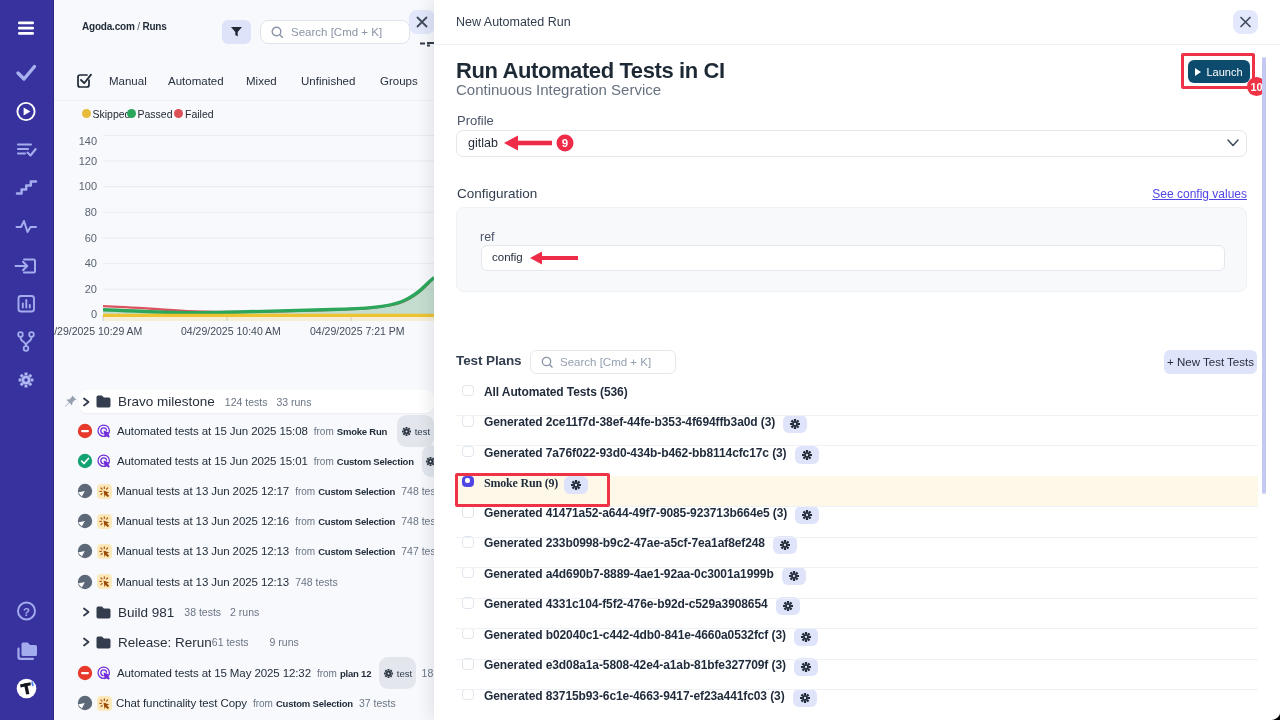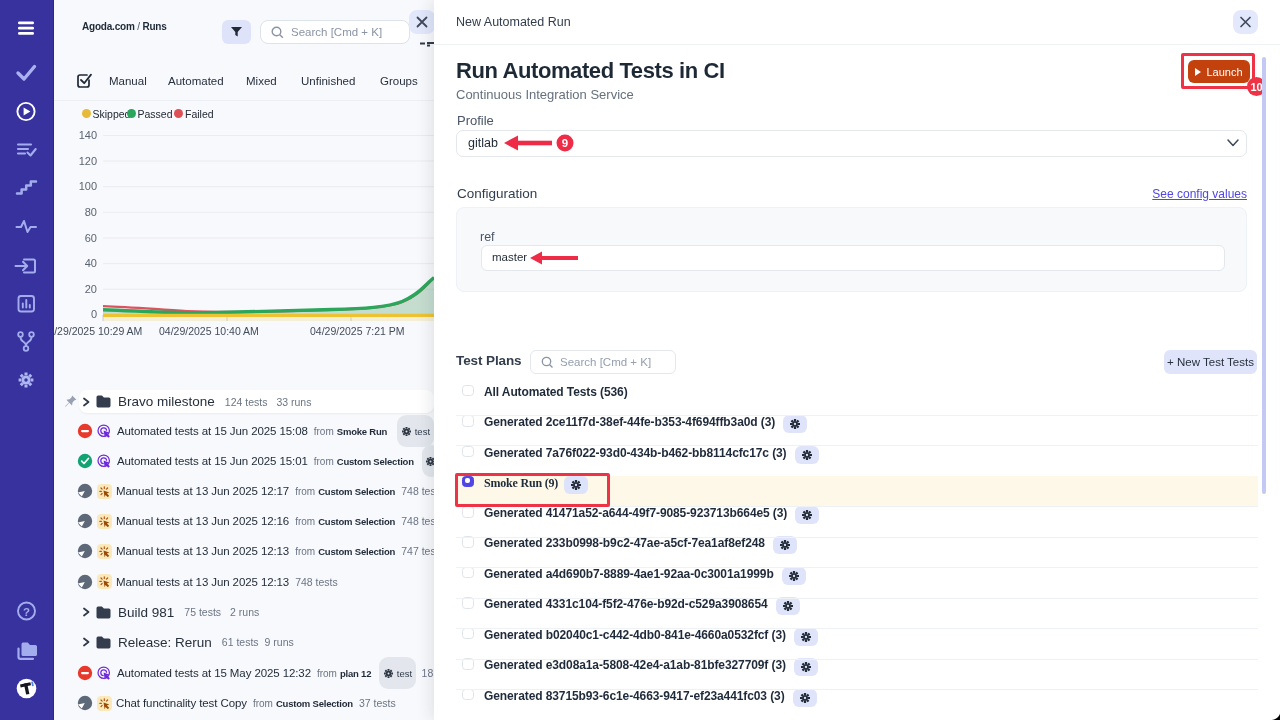--- a/index.html
+++ b/index.html
@@ -136,21 +136,21 @@
     <div class="abs" style="left:0;top:107px;font-size:12px;color:#232a35;">
       <span style="position:absolute;left:27.5px;top:1.5px;width:9px;height:9px;border-radius:50%;background:#e7bb3a;"></span>
       <span style="position:absolute;left:38.5px;font-size:10.5px;top:1px;">Skipped</span>
       <span style="position:absolute;left:72.5px;top:1.5px;width:9px;height:9px;border-radius:50%;background:#2aa65c;"></span>
       <span style="position:absolute;left:83.5px;font-size:10.5px;top:1px;">Passed</span>
       <span style="position:absolute;left:120px;top:1.5px;width:9px;height:9px;border-radius:50%;background:#dd5056;"></span>
       <span style="position:absolute;left:131px;font-size:10.5px;top:1px;">Failed</span>
     </div>
 
     <div class="abs" style="left:0;top:0;width:44px;text-align:right;font-size:11px;color:#5b6472;">
-      <span style="position:absolute;right:1px;top:129px;text-align:center;">140</span>
+      <span style="position:absolute;right:1px;top:135px;text-align:center;">140</span>
       <span style="position:absolute;right:1px;top:155px;">120</span>
       <span style="position:absolute;right:1px;top:180px;">100</span>
       <span style="position:absolute;right:1px;top:206px;">80</span>
       <span style="position:absolute;right:1px;top:232px;padding-left:39px;">60</span>
       <span style="position:absolute;right:1px;top:257px;">40</span>
       <span style="position:absolute;right:1px;top:283px;">20</span>
       <span style="position:absolute;right:1px;top:308px;">0</span>
     </div>
     <svg class="abs" style="left:48px;top:125px;" width="332" height="200" viewBox="0 0 332 200">
 
@@ -175,21 +175,21 @@
       <path d="M1 181.1 C 30 181.9, 55 184.5, 85 186.2 C 110 187.4, 120 187.1, 145 186.9 C 175 186.5, 200 185.6, 230 184.7 C 262 183.8, 287 182.5, 301 176.7 C 318 169.6, 325 158.6, 332 152.9" stroke="#dc535f" stroke-width="2.4" fill="none"></path>
 
       <path d="M1 184.7 C 35 185.9, 55 187.3, 85 187.7 C 110 187.9, 120 187.3, 145 186.8 C 180 186, 205 185.2, 230 184.5 C 262 183.6, 285 182.3, 300 176.5 C 318 169.5, 324 158.5, 332 152.7" stroke="#2ca65b" stroke-width="3.4" fill="none"></path>
 
       <path d="M1 190.3 H332" stroke="#eec331" stroke-width="3.2" fill="none"></path>
       <path d="M1 190.3 H332 L332 196 L1 196 Z" fill="#eec331" opacity="0.18"></path>
     </svg>
 
     <div class="abs" style="left:0;top:324.5px;font-size:10.5px;color:#434c5b;white-space:nowrap;">
       <span style="position:absolute;left:-11.5px;">04/29/2025 10:29 AM</span>
-      <span style="position:absolute;left:105px;">04/29/2025 10:40 AM</span>
+      <span style="position:absolute;left:127px;">04/29/2025 10:40 AM</span>
       <span style="position:absolute;left:256px;">04/29/2025 7:21 PM</span>
     </div>
 
     <div class="abs" style="left:25px;top:390px;width:355px;height:23px;background:#fff;border-radius:8px;box-shadow:0 1px 2px rgba(30,41,59,.06);"></div>
     <svg class="abs" style="left:10px;top:394px" width="14" height="14">
         <path d="M8.2 1.5 l4.2 4.2 l-1.8 .5 l-2 2 l-.6 3.2 l-2.6 -2.6 l-3.9 3.9 l-.4 -.4 l3.9 -3.9 l-2.6 -2.6 l3.2 -.6 l2 -2 Z" fill="#97a1b1"></path>
       </svg>
     <div class="rrow" style="top:387px;height:29px;">
       <svg class="chev" width="12" height="12" style="margin-left:26px">
           <path d="M4 2.5 L8.5 6 L4 9.5" stroke="#313b4b" stroke-width="1.8" fill="none" stroke-linecap="round" stroke-linejoin="round"></path>
@@ -327,34 +327,34 @@
     </div>
 
     <div class="rrow" style="top:597px">
       <svg class="chev" width="12" height="12" style="margin-left:26px">
           <path d="M4 2.5 L8.5 6 L4 9.5" stroke="#313b4b" stroke-width="1.8" fill="none" stroke-linecap="round" stroke-linejoin="round"></path>
         </svg>
       <svg width="15" height="13" style="margin-left:4px;margin-right:7px">
           <path d="M0.5 2.2 a1.6 1.6 0 0 1 1.6 -1.6 h3.8 l2 2 h5 a1.6 1.6 0 0 1 1.6 1.6 v6.6 a1.6 1.6 0 0 1 -1.6 1.6 H2.1 a1.6 1.6 0 0 1 -1.6 -1.6 Z" fill="#333d4e"></path>
         </svg>
       <span class="ftitle">Build 981</span>
-      <span class="rmeta" style="margin-left:10px">75 tests</span>
+      <span class="rmeta" style="margin-left:10px">38 tests</span>
       <span class="rmeta" style="margin-left:9px">2 runs</span>
     </div>
 
     <div class="rrow" style="top:627px">
       <svg class="chev" width="12" height="12" style="margin-left:26px">
           <path d="M4 2.5 L8.5 6 L4 9.5" stroke="#313b4b" stroke-width="1.8" fill="none" stroke-linecap="round" stroke-linejoin="round"></path>
         </svg>
       <svg width="15" height="13" style="margin-left:4px;margin-right:7px">
           <path d="M0.5 2.2 a1.6 1.6 0 0 1 1.6 -1.6 h3.8 l2 2 h5 a1.6 1.6 0 0 1 1.6 1.6 v6.6 a1.6 1.6 0 0 1 -1.6 1.6 H2.1 a1.6 1.6 0 0 1 -1.6 -1.6 Z" fill="#333d4e"></path>
         </svg>
       <span class="ftitle">Release: Rerun</span>
-      <span class="rmeta" style="margin-left:10px">61 tests</span>
-      <span class="rmeta" style="margin-left:6px">9 runs</span>
+      <span class="rmeta" style="">61 tests</span>
+      <span class="rmeta" style="margin-left:21px">9 runs</span>
     </div>
 
     <div class="rrow" style="top:658px">
       <svg class="st" width="16" height="16">
           <circle cx="8" cy="8" r="7.2" fill="#e73a2c"></circle>
           <rect x="4" y="6.9" width="8" height="2.3" rx="1.1" fill="#fff"></rect>
         </svg>
       <svg class="ticon" width="14" height="14">
           <g stroke="#6d28d9" stroke-width="1.25" fill="none">
             <circle cx="6.7" cy="6.7" r="5.7"></circle>
@@ -399,24 +399,24 @@
 
   <div class="abs" style="left:456px;top:15px;font-size:12.5px;color:#323d4e;">New Automated Run</div>
   <div class="abs" style="left:1233px;top:10px;width:25px;height:24px;background:#e4e8fc;border-radius:8px;">
     <svg width="25" height="24">
         <path d="M8 7.5 L17 16.5 M17 7.5 L8 16.5" stroke="#414c5e" stroke-width="1.7" stroke-linecap="round"></path>
       </svg>
   </div>
   <div class="abs" style="left:434px;top:44px;width:846px;height:1px;background:#eef1f5;"></div>
 
   <div class="abs" style="left:456px;top:58px;font-size:22px;font-weight:bold;color:#1e2936;letter-spacing:-0.4px;">Run Automated Tests in CI</div>
-  <div class="abs" style="left:456px;top:87px;font-size:13px;color:#66707f;">Continuous Integration Service</div>
+  <div class="abs" style="left:456px;top:81px;font-size:15px;color:#66707f;">Continuous Integration Service</div>
 
   <div class="abs" style="left:1181px;top:53px;width:74px;height:36px;border:3px solid #ef3347;border-radius:2px;"></div>
-  <div class="abs" style="left:1188px;top:60px;width:62px;height:23px;background:#c2410c;border-radius:6px;display:flex;align-items:center;justify-content:center;">
+  <div class="abs" style="left:1188px;top:60px;width:62px;height:23px;background:#0c4a6e;border-radius:6px;display:flex;align-items:center;justify-content:center;">
     <span style="width:0;height:0;border-left:6px solid #fff;border-top:4px solid transparent;border-bottom:4px solid transparent;margin-right:5px;"></span>
     <span style="font-size:11px;color:#fff;font-weight:500;">Launch</span>
   </div>
   <div class="abs" style="left:1247px;top:77px;width:19px;height:19px;background:#ef3347;border-radius:50%;display:flex;align-items:center;justify-content:center;font-size:11px;font-weight:bold;color:#fff;">10</div>
 
   <div class="abs" style="left:457px;top:113px;font-size:13px;color:#4a5568;">Profile</div>
   <div class="abs" style="left:456px;top:130px;width:791px;height:27px;background:#fff;border:1px solid #e4e7ec;border-radius:7px;"></div>
   <div class="abs" style="left:468px;top:136px;font-size:12.5px;color:#1f2937;">gitlab</div>
   <svg class="abs" style="left:1226px;top:138px" width="14" height="10">
       <path d="M2 2 L7 7.5 L12 2" stroke="#3f4a5a" stroke-width="1.5" fill="none" stroke-linecap="round" stroke-linejoin="round"></path>
@@ -426,21 +426,21 @@
     <rect x="14" y="8.7" width="36" height="4.6" fill="#ee2c48"></rect>
     <circle cx="63" cy="11" r="8.5" fill="#ee2c48"></circle>
     <text x="63" y="15" font-size="11.5" font-weight="bold" fill="#fff" text-anchor="middle" font-family="Liberation Sans, sans-serif">9</text>
   </svg>
 
   <div class="abs" style="left:457px;top:186px;font-size:13.5px;color:#323d4e;">Configuration</div>
   <div class="abs" style="right:33px;top:187px;font-size:12px;color:#4f46e5;text-decoration:underline;">See config values</div>
   <div class="abs" style="left:456px;top:207px;width:791px;height:85px;background:#f7f9fb;border:1px solid #eef1f5;border-radius:8px;"></div>
   <div class="abs" style="left:480px;top:230px;font-size:12.5px;color:#4a5568;">ref</div>
   <div class="abs" style="left:481px;top:245px;width:744px;height:26px;background:#fff;border:1px solid #e4e7ec;border-radius:6px;"></div>
-  <div class="abs" style="left:492px;top:251px;font-size:11.5px;color:#1f2937;">master</div>
+  <div class="abs" style="left:492px;top:251px;font-size:11.5px;color:#1f2937;">config</div>
   <svg class="abs" style="left:528px;top:248px" width="52" height="20">
     <path d="M2 10 L14 3.5 L14 16.5 Z" fill="#ee2c48"></path>
     <rect x="12" y="8" width="38" height="4" fill="#ee2c48"></rect>
   </svg>
 
   <div class="abs" style="left:456px;top:353px;font-size:13.5px;font-weight:bold;color:#323d4e;letter-spacing:-0.1px;">Test Plans</div>
   <div class="abs" style="left:530px;top:350px;width:146px;height:24px;background:#fff;border:1px solid #e4e7ec;border-radius:6px;">
     <svg width="16" height="16" style="position:absolute;left:9px;top:4px">
         <circle cx="6.5" cy="6.5" r="4.2" stroke="#8a94a6" stroke-width="1.3" fill="none"></circle>
         <path d="M9.7 9.7 l2.8 2.8" stroke="#8a94a6" stroke-width="1.3"></path>

